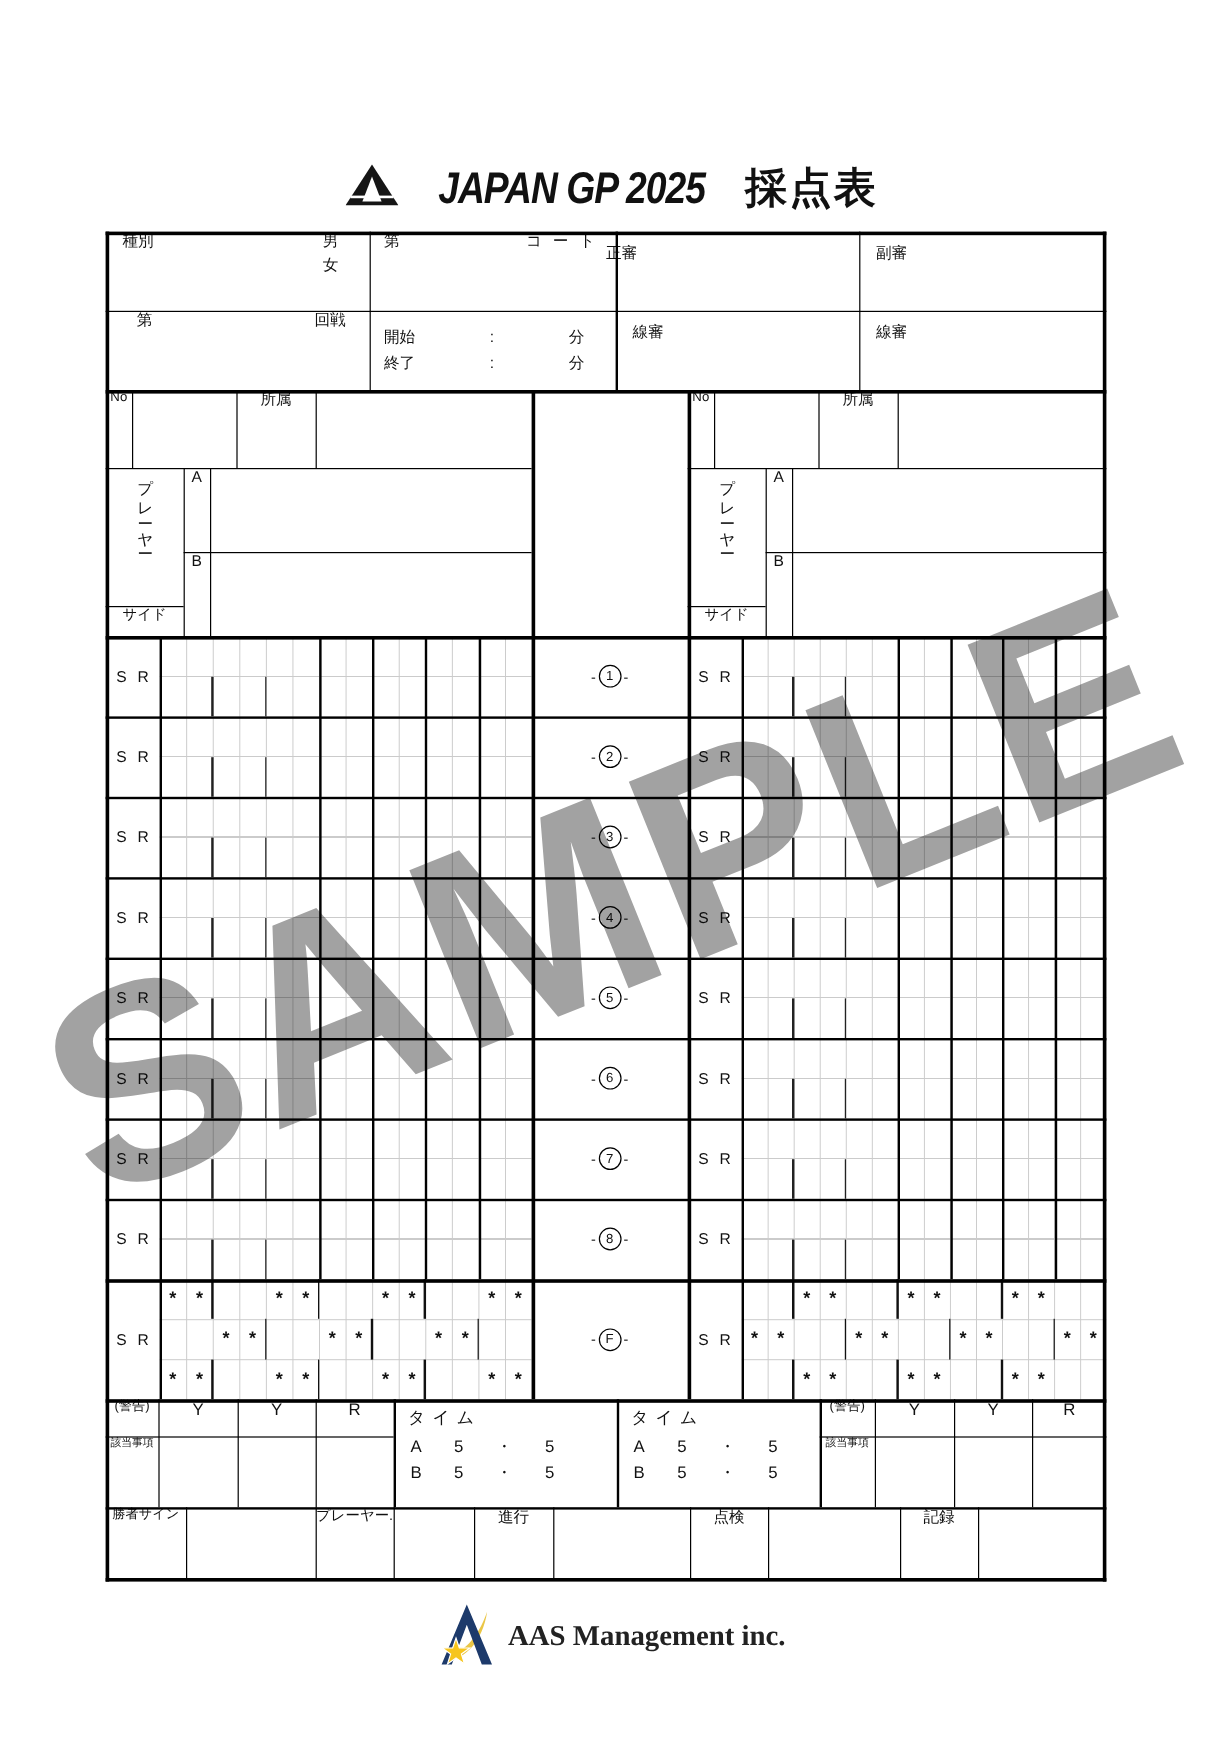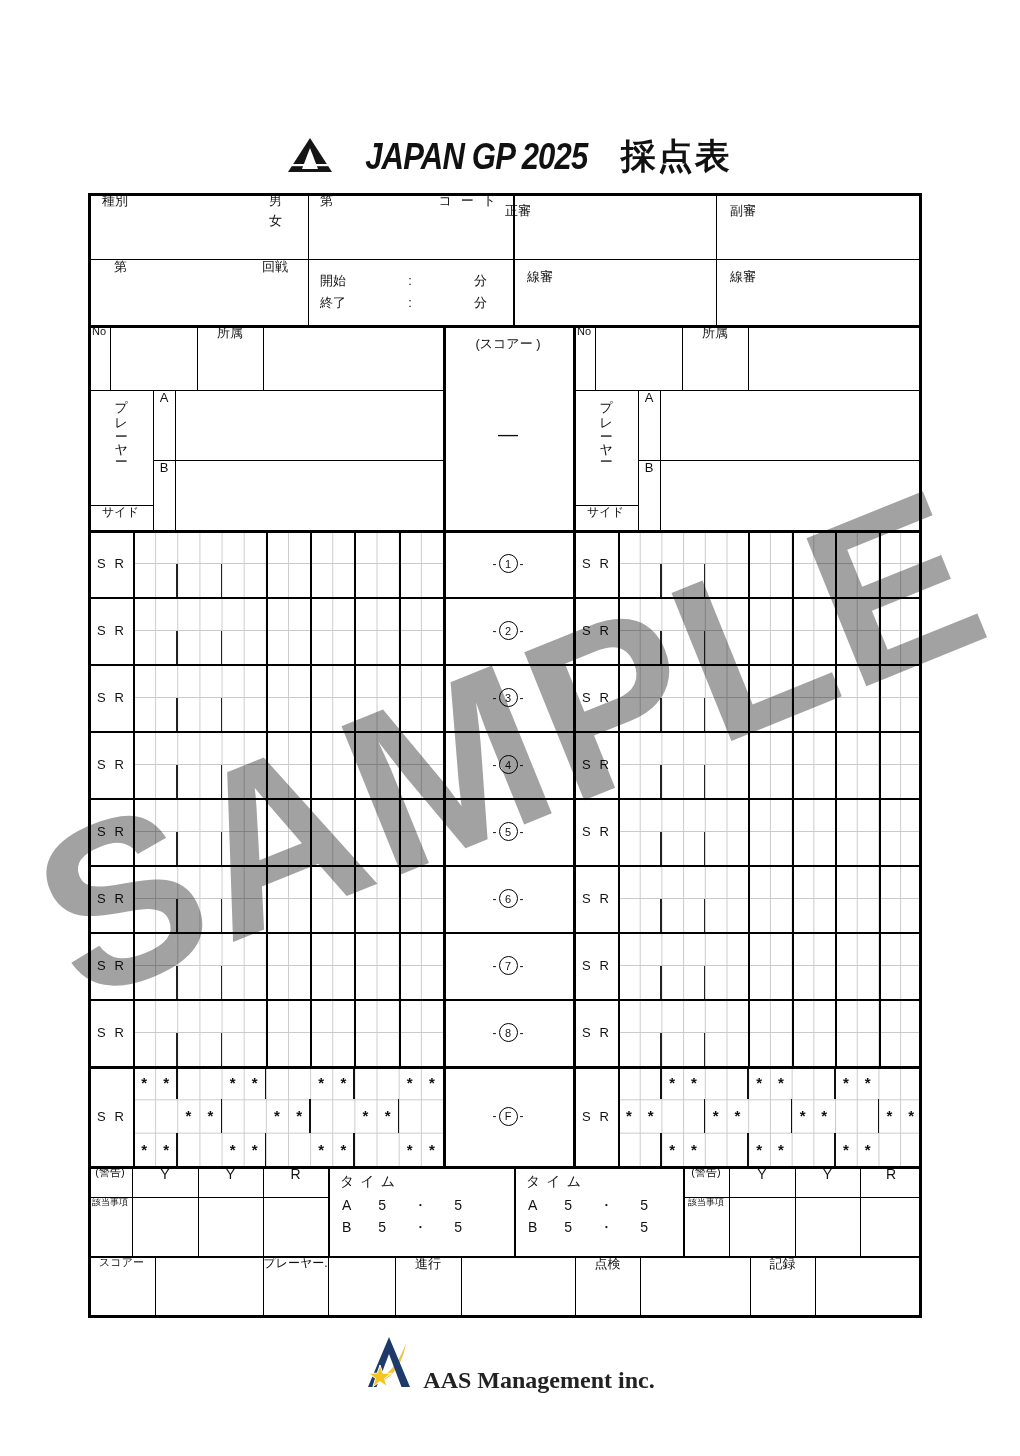--- a/index.html
+++ b/index.html
@@ -31,21 +31,21 @@
   .circle{display:inline-flex;align-items:center;justify-content:center;width:17px;height:17px;border:1.4px solid #000;border-radius:50%;font-size:11px;font-weight:400}
   .score-head{position:absolute;display:flex;flex-direction:column;align-items:center}
   .emdash{flex:1;display:flex;align-items:center;font-size:20px;padding-bottom:14px}
   .time-box{position:absolute;display:flex;flex-direction:column;align-items:flex-start;padding-top:5px}
   .time-label{font-size:14px;letter-spacing:6px;margin:2px 0 2px 12px}
   .time-row{display:flex;width:120px;justify-content:space-between;margin:4px 0 0 14px;font-size:14px}
   .small{font-size:9px}
   .watermark{position:absolute;left:-95px;top:628px;width:1210px;text-align:center;
     font-weight:700;font-size:232px;line-height:1;letter-spacing:4px;color:#8d8d8d;
     transform:rotate(-22deg);opacity:.82;mix-blend-mode:multiply;pointer-events:none;z-index:60;white-space:nowrap}
-  .footer{position:absolute;left:0;top:1334px;width:100%;display:flex;align-items:flex-end;justify-content:center;gap:10px}
+  .footer{position:absolute;left:0;top:1334px;width:100%;display:flex;align-items:center;justify-content:center;gap:10px}
   .company{font-family:"Liberation Serif","DejaVu Serif",serif;font-weight:700;font-size:24px;color:#222}
 </style>
 </head>
 <body>
 
 <div class="titlebar">
   <span><svg width="44" height="36" viewBox="0 0 44 36">
     <polygon points="22,1 44,35 0,35" fill="#151515"></polygon>
     <polygon points="22,11 30,32 14,32" fill="#fff"></polygon>
     <rect x="4" y="27" width="36" height="2.2" fill="#fff"></rect>
@@ -103,24 +103,20 @@
   <div class="cell" style="left:109px;top:132px;width:66px;height:65px;justify-content:center">
     <span>所属</span>
   </div>
   <div class="cell" style="left:485px;top:132px;width:22px;height:65px;justify-content:center;font-size:11px">
     <span>No</span>
   </div>
   <div class="cell" style="left:594px;top:132px;width:66px;height:65px;justify-content:center">
     <span>所属</span>
   </div>
 
-  <div class="score-head" style="left:355px;top:132px;width:130px;height:205px">
-    <span style="margin-top:10px;font-size:13px">(スコアー )</span>
-    <span class="emdash">—</span>
-  </div>
 
   <div class="cell" style="left:0;top:197px;width:65px;height:115px;justify-content:center">
     <span class="vert">プレーヤー</span>
   </div>
   <div class="cell" style="left:0;top:312px;width:65px;height:25px;justify-content:center;font-size:12px">
     <span>サイド</span>
   </div>
   <div class="cell" style="left:65px;top:197px;width:22px;height:70px;justify-content:center">
     <span>A</span>
   </div>
@@ -485,21 +481,21 @@
       <span>Y</span>
     </div>
   <div class="cell" style="left:772px;top:973px;width:62px;height:31px;justify-content:center;font-size:14px">
       <span>R</span>
     </div>
   <div class="cell small" style="left:595px;top:1004px;width:46px;height:59px;justify-content:center">
       <span>該当事項</span>
     </div>
 
   <div class="cell" style="left:0;top:1063px;width:67px;height:62px;justify-content:center;font-size:11px">
-      <span>スコアー</span>
+      <span>勝者サイン</span>
     </div>
   <div class="cell" style="left:175px;top:1063px;width:65px;height:62px;justify-content:center;font-size:12px">
       <span>プレーヤー.</span>
     </div>
   <div class="cell" style="left:307px;top:1063px;width:66px;height:62px;justify-content:center">
       <span>進行</span>
     </div>
   <div class="cell" style="left:487px;top:1063px;width:65px;height:62px;justify-content:center">
       <span>点検</span>
     </div>

